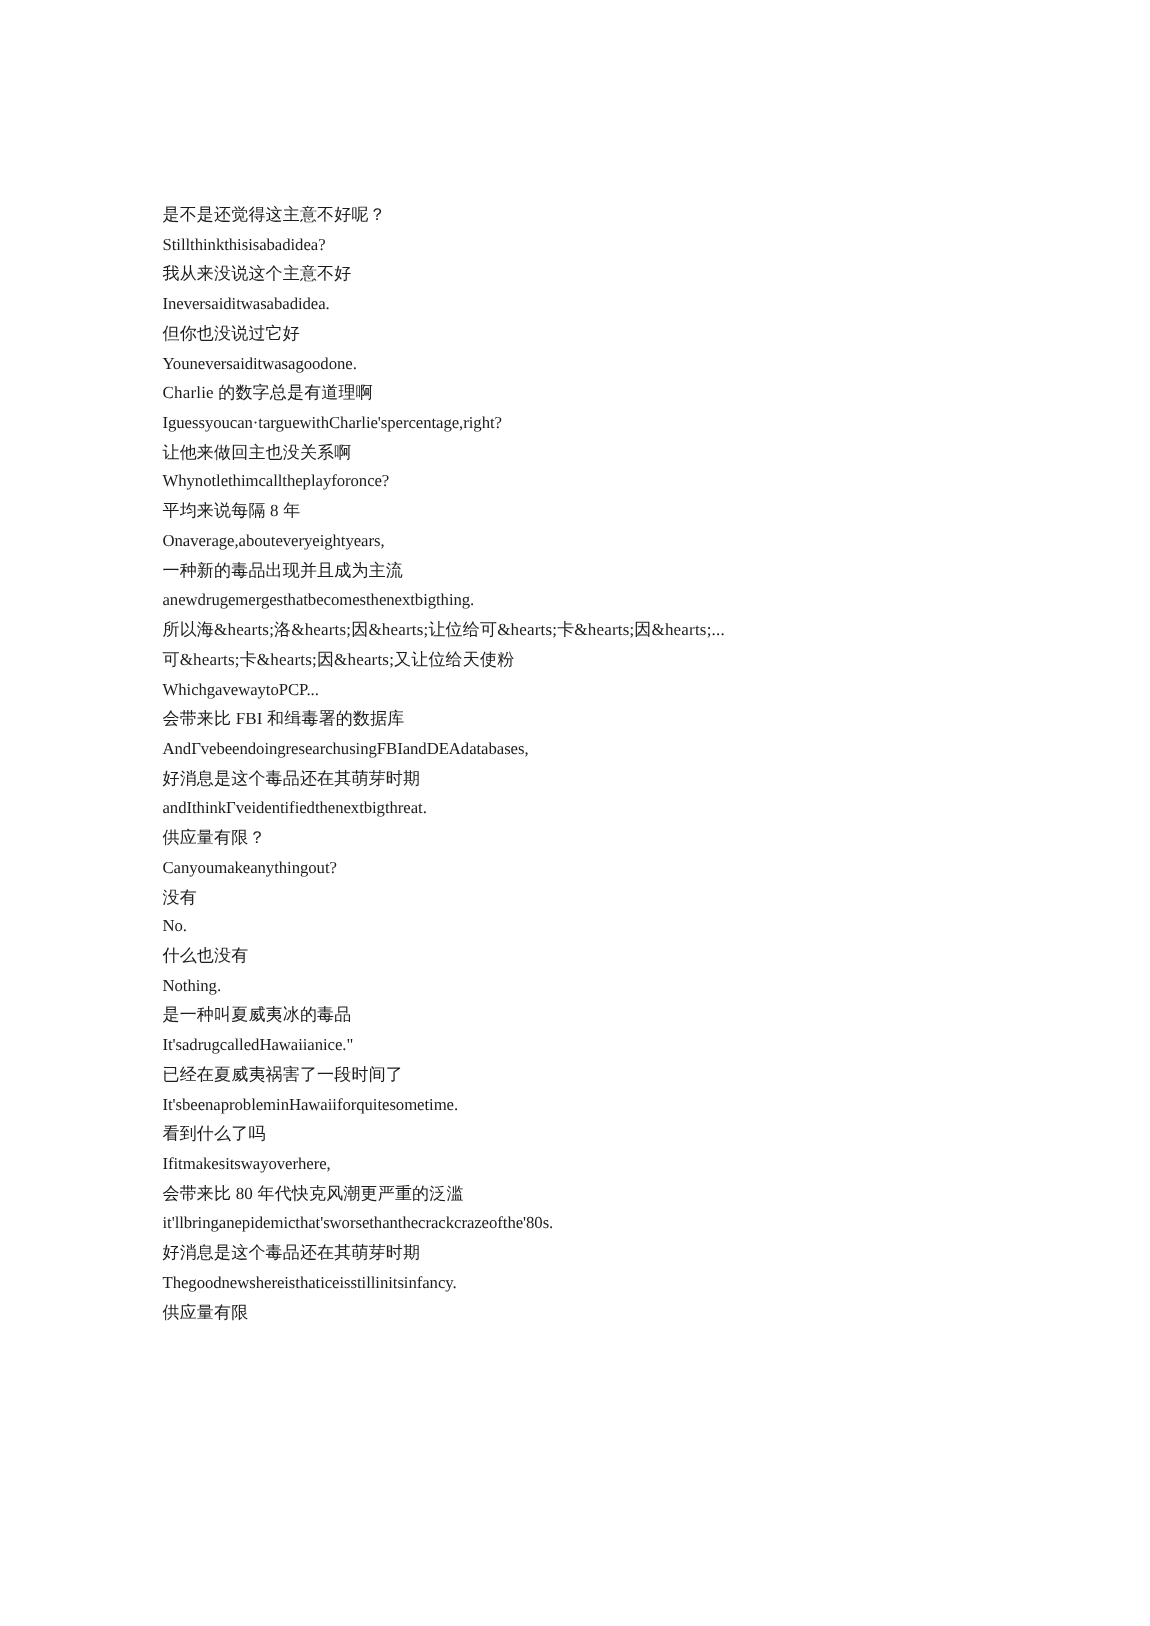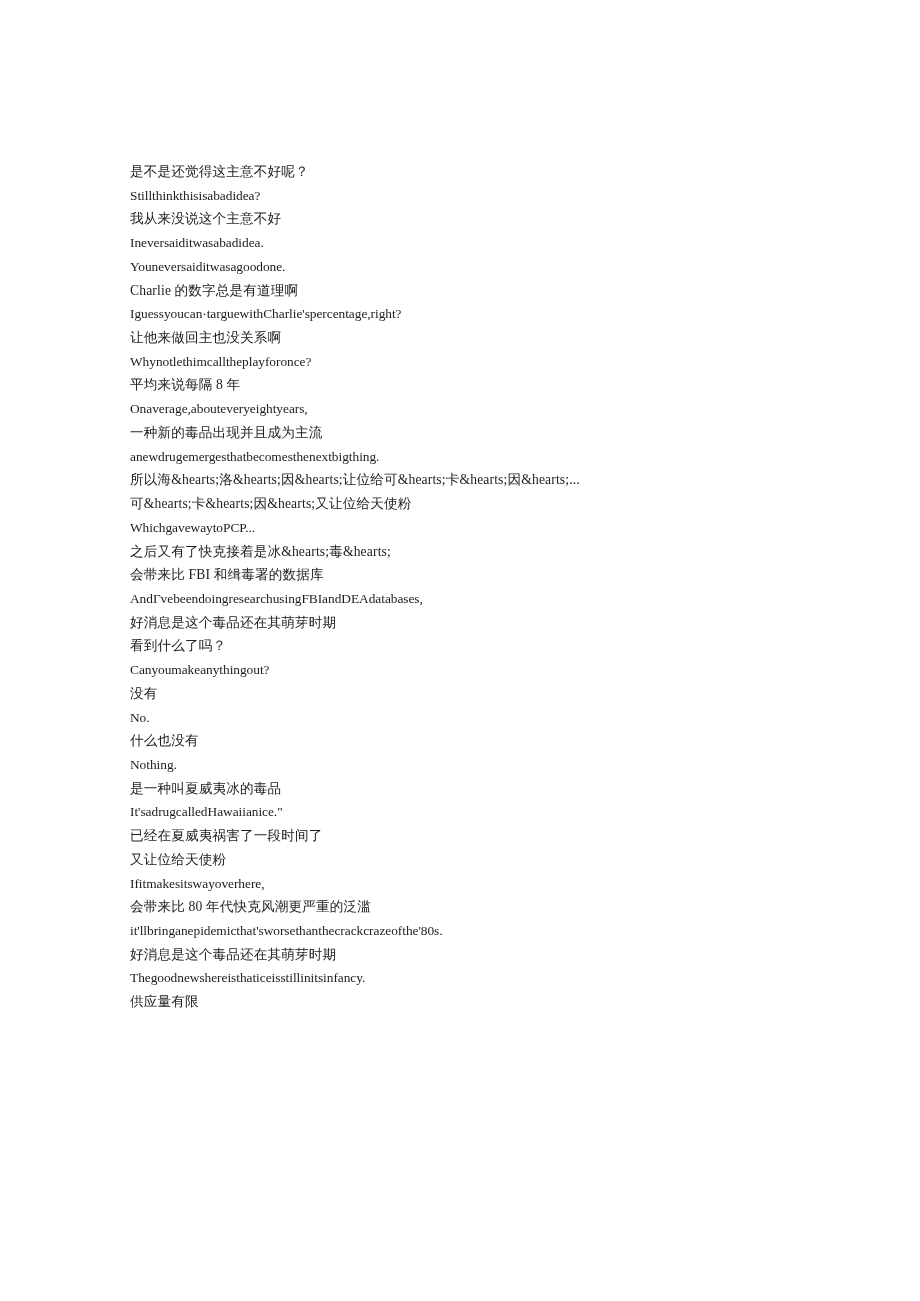--- a/index.html
+++ b/index.html
@@ -49,46 +49,48 @@
 </style>
 </head>
 <body>
 
 <div class="page">
   <div class="doc-body">
       <div class="line cjk">是不是还觉得这主意不好呢？</div>
       <div class="line latin">Stillthinkthisisabadidea?</div>
       <div class="line cjk">我从来没说这个主意不好</div>
       <div class="line latin">Ineversaiditwasabadidea.</div>
+      <div class="line cjk">但你也没说过它好</div>
       <div class="line latin">Youneversaiditwasagoodone.</div>
       <div class="line cjk">Charlie 的数字总是有道理啊</div>
       <div class="line latin">Iguessyoucan·targuewithCharlie'spercentage,right?</div>
       <div class="line cjk">让他来做回主也没关系啊</div>
       <div class="line latin">Whynotlethimcalltheplayforonce?</div>
       <div class="line cjk">平均来说每隔 8 年</div>
       <div class="line latin">Onaverage,abouteveryeightyears,</div>
       <div class="line cjk">一种新的毒品出现并且成为主流</div>
       <div class="line latin">anewdrugemergesthatbecomesthenextbigthing.</div>
       <div class="line cjk">所以海&amp;hearts;洛&amp;hearts;因&amp;hearts;让位给可&amp;hearts;卡&amp;hearts;因&amp;hearts;...</div>
       <div class="line cjk">可&amp;hearts;卡&amp;hearts;因&amp;hearts;又让位给天使粉</div>
       <div class="line latin">WhichgavewaytoPCP...</div>
-      <div class="line cjk">之后又有了快克接着是冰&amp;hearts;毒&amp;hearts;</div>
       <div class="line cjk">会带来比 FBI 和缉毒署的数据库</div>
       <div class="line latin">AndΓvebeendoingresearchusingFBIandDEAdatabases,</div>
       <div class="line cjk">好消息是这个毒品还在其萌芽时期</div>
-      <div class="line cjk">看到什么了吗？</div>
+      <div class="line latin">andIthinkΓveidentifiedthenextbigthreat.</div>
+      <div class="line cjk">供应量有限？</div>
       <div class="line latin">Canyoumakeanythingout?</div>
       <div class="line cjk">没有</div>
       <div class="line latin">No.</div>
       <div class="line cjk">什么也没有</div>
       <div class="line latin">Nothing.</div>
       <div class="line cjk">是一种叫夏威夷冰的毒品</div>
       <div class="line latin">It'sadrugcalledHawaiianice."</div>
       <div class="line cjk">已经在夏威夷祸害了一段时间了</div>
-      <div class="line cjk">又让位给天使粉</div>
+      <div class="line latin">It'sbeenaprobleminHawaiiforquitesometime.</div>
+      <div class="line cjk">看到什么了吗</div>
       <div class="line latin">Ifitmakesitswayoverhere,</div>
       <div class="line cjk">会带来比 80 年代快克风潮更严重的泛滥</div>
       <div class="line latin">it'llbringanepidemicthat'sworsethanthecrackcrazeofthe'80s.</div>
       <div class="line cjk">好消息是这个毒品还在其萌芽时期</div>
       <div class="line latin">Thegoodnewshereisthaticeisstillinitsinfancy.</div>
       <div class="line cjk">供应量有限</div>
     </div>
 </div>
 
 </body></html>

